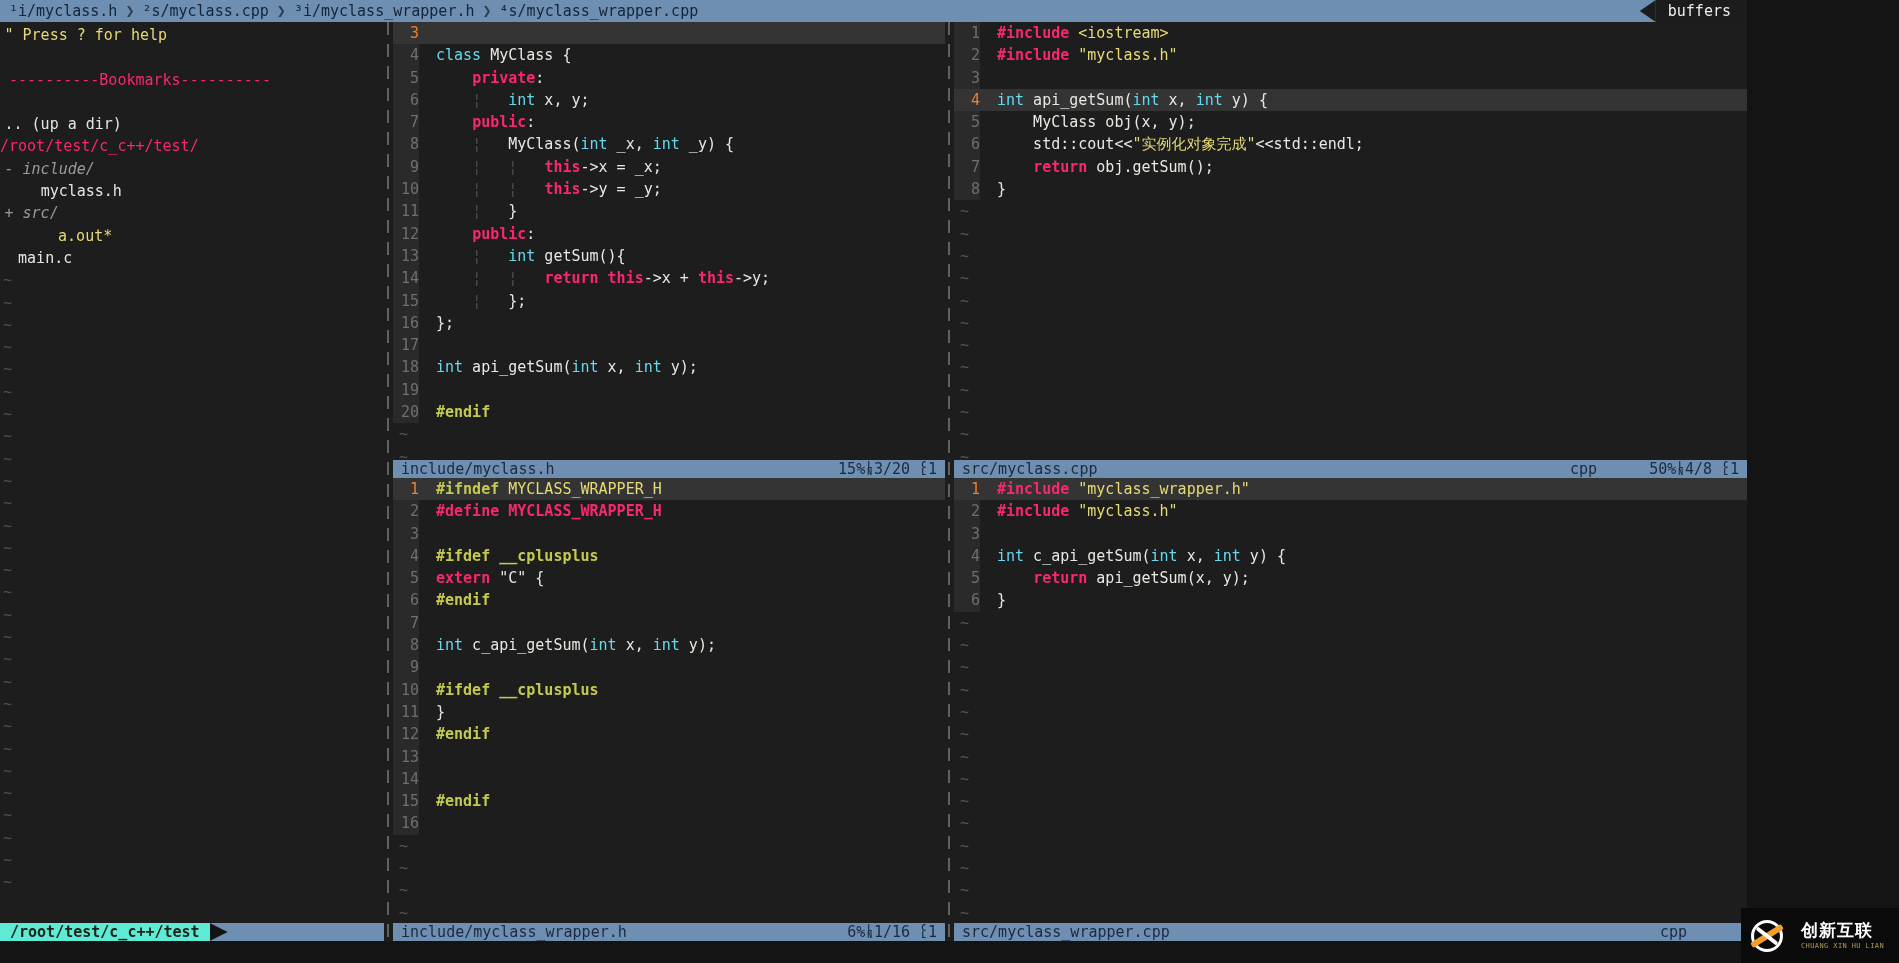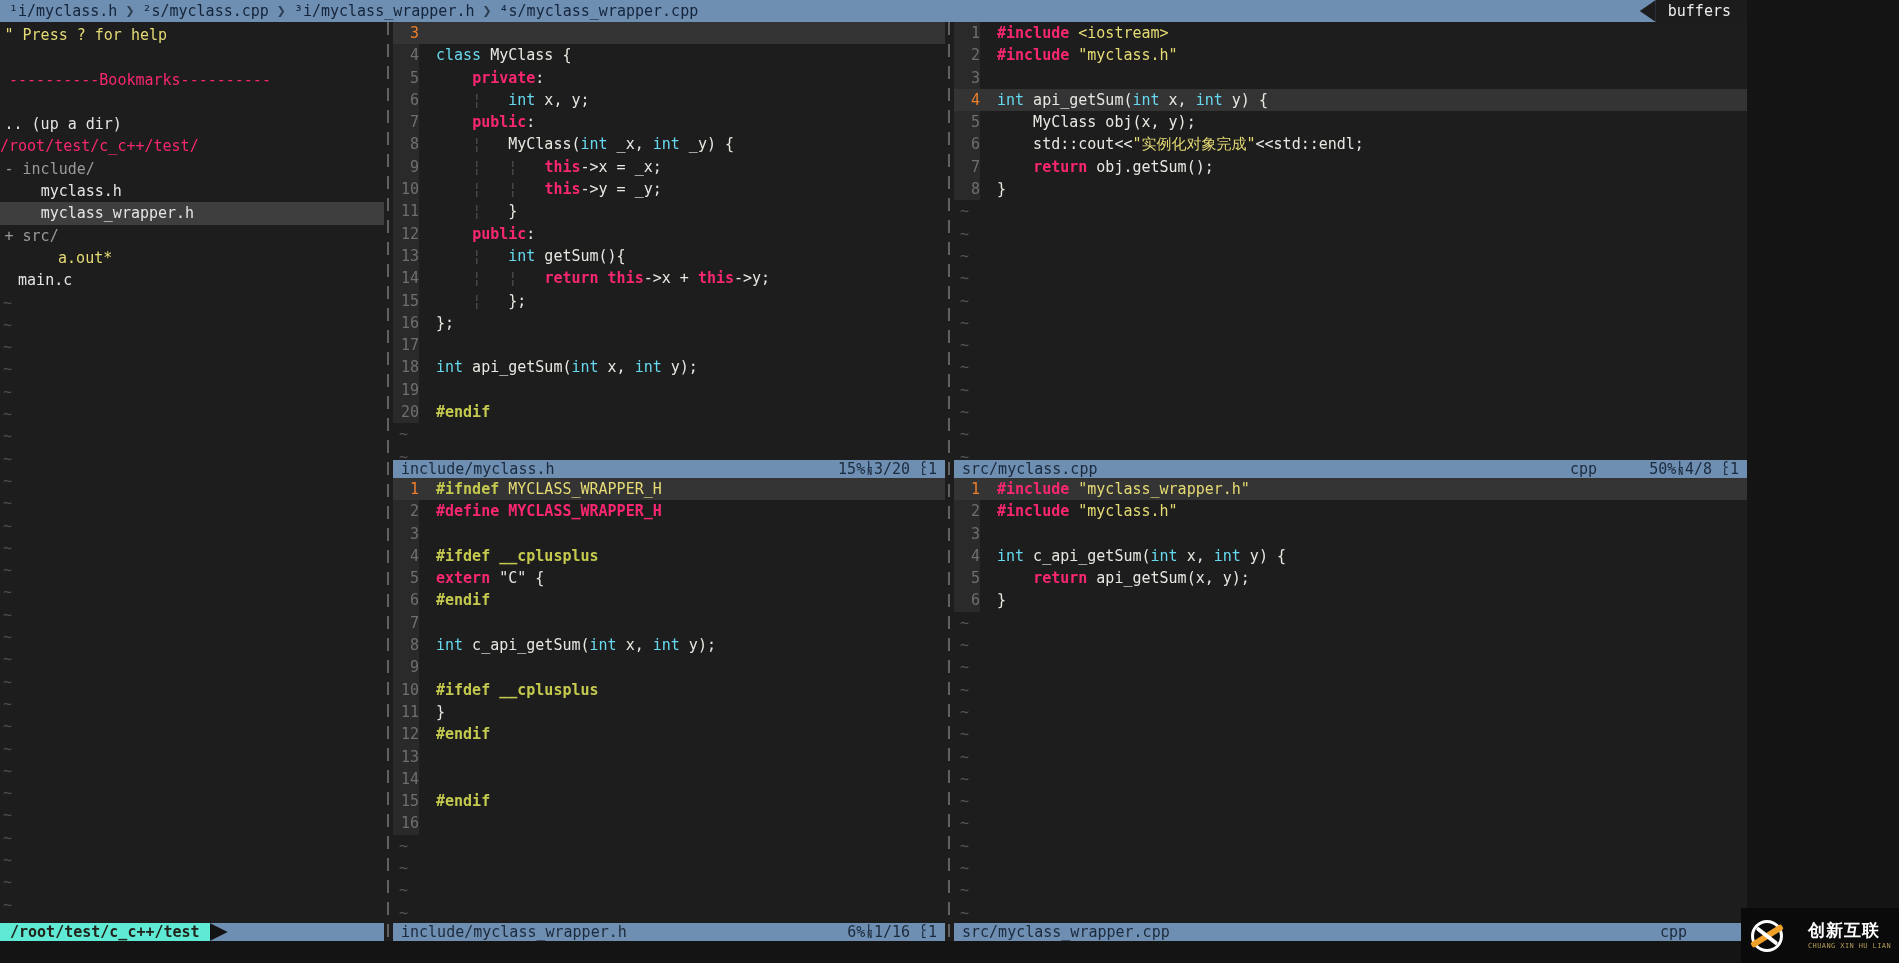--- a/index.html
+++ b/index.html
@@ -23,21 +23,21 @@
 
   
   .main { flex:1; display:flex; min-height:0; }
 
   .sidebar { width:384px; background:#1d1d1d; display:flex; flex-direction:column; }
   .tree { flex:1; overflow:hidden; padding-top:2px; }
   .trow { height:22.3px; line-height:22.3px; white-space:pre; }
   .c-help { color:#e6db74; }
   .c-bookmarks { color:#f92672; }
   .c-path { color:#f92672; }
-  .c-dir  { color:#9a9a9a; }
+  .c-dir  { color:#9a9a9a;font-style:italic; }
   .c-file { color:#e4e4e4; }
   .c-exec { color:#e6db74;margin-left:40px; }
   .sel { background:#3e3e3e; }
   .t-tilde { color:#4f4f4f; padding-left:3px; }
 
   .vsep { width:9px; background:#1d1d1d; position:relative; flex:0 0 9px; cursor:col-resize; }
   .vsep::before { content:""; position:absolute; left:3px; top:0; bottom:0; width:2px;
     background:repeating-linear-gradient(180deg,#616161 0 13px, transparent 13px 22px); }
 
   .colwin { display:flex; flex-direction:column; min-width:0; }
@@ -78,21 +78,21 @@
   .cmdline { flex:0 0 22px; height:22px; background:#141414; }
 
   
   .logo { position:absolute; right:0; bottom:0; width:158px; height:55px; background:#0a0a0a;
     display:flex; align-items:center; padding-left:10px; }
   .logo-mark { width:32px; height:32px; border:3px solid #ffffff; border-radius:50%; position:relative; flex:0 0 32px; }
   .logo-bar1 { position:absolute; width:36px; height:6px; background:#f0a028; left:-5px; top:10px;
     transform:rotate(-32deg); border-radius:2px; }
   .logo-bar2 { position:absolute; width:26px; height:4px; background:#ffffff; left:0px; top:11px;
     transform:rotate(38deg); border-radius:2px; }
-  .logo-text { margin-left:25px; display:flex; flex-direction:column; }
+  .logo-text { margin-left:18px; display:flex; flex-direction:column; }
   .logo-title { color:#ffffff; font-size:17px; font-weight:700; letter-spacing:1px; line-height:19px; }
   .logo-sub { color:#b09a56; font-size:7px; letter-spacing:0.4px; margin-top:2px; }
 </style>
 </head>
 <body>
 
 <div class="app">
 
   <div class="tabline">
     <div class="tabline-tabs">
@@ -114,21 +114,20 @@
     <div class="sidebar">
       <div class="tree">
           <div class="trow c-help" style="padding-left: 0.5ch;">" Press ? for help</div>
           <div class="trow " style="padding-left: 0ch;"></div>
           <div class="trow c-bookmarks" style="padding-left: 1ch;">----------Bookmarks----------</div>
           <div class="trow " style="padding-left: 0ch;"></div>
           <div class="trow c-file" style="padding-left: 0.5ch;">.. (up a dir)</div>
           <div class="trow c-path" style="padding-left: 0ch;">/root/test/c_c++/test/</div>
           <div class="trow c-dir" style="padding-left: 0.5ch;">- include/</div>
           <div class="trow c-file" style="padding-left: 4.5ch;">myclass.h</div>
-          <div class="trow c-file sel" style="padding-left: 4.5ch;">myclass_wrapper.h</div>
           <div class="trow c-dir" style="padding-left: 0.5ch;">+ src/</div>
           <div class="trow c-exec" style="padding-left: 2ch;">a.out*</div>
           <div class="trow c-file" style="padding-left: 2ch;">main.c</div>
           <div class="trow t-tilde">~</div>
           <div class="trow t-tilde">~</div>
           <div class="trow t-tilde">~</div>
           <div class="trow t-tilde">~</div>
           <div class="trow t-tilde">~</div>
           <div class="trow t-tilde">~</div>
           <div class="trow t-tilde">~</div>

